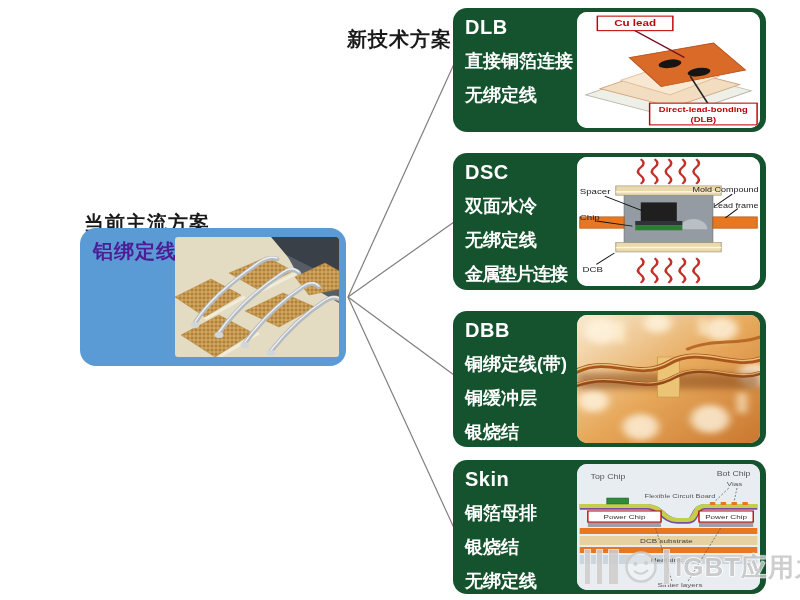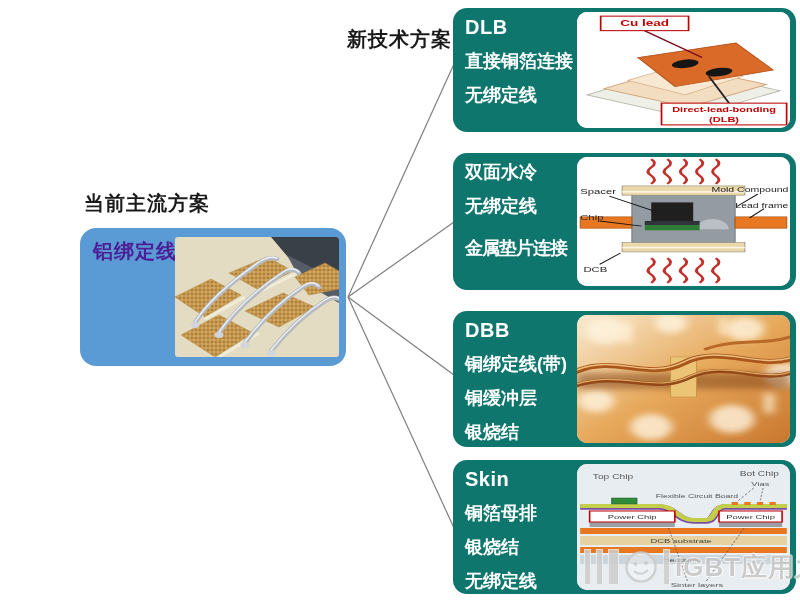--- a/index.html
+++ b/index.html
@@ -10,21 +10,21 @@
   
   .sec-label{position:absolute;font-size:20px;font-weight:600;color:#1a1a1a;letter-spacing:1px;}
   
   #current-box{
     position:absolute;left:80px;top:228px;width:266px;height:138px;
     background:#5b9bd5;border-radius:16px;z-index:2;
   }
   #current-box .box-title{position:absolute;left:13px;top:10px;font-size:20px;font-weight:bold;color:#4c1d95;letter-spacing:1px;}
   #current-photo{position:absolute;left:95px;top:9px;width:164px;height:120px;border-radius:3px;overflow:hidden;}
   
-  .opt{position:absolute;left:453px;width:313px;background:#0f766e;border-radius:14px;z-index:2;padding-left:30px;}
+  .opt{position:absolute;left:453px;width:313px;background:#14532d;border-radius:14px;z-index:2;}
   .opt-text{position:absolute;left:12px;top:7px;right:140px;display:flex;flex-direction:column;gap:10px;}
   .opt-title{font-size:20px;font-weight:bold;color:#ffffff;letter-spacing:.5px;line-height:24px;}
   .opt-line{font-size:18px;font-weight:bold;color:#ffffff;line-height:24px;white-space:nowrap;}
   .opt-img{position:absolute;left:124px;top:4px;right:6px;bottom:4px;background:#ffffff;border-radius:10px;overflow:hidden;}
   .opt-img svg{display:block;width:100%;height:100%;}
   #opt-dlb{top:8px;height:124px;}
   #opt-dsc{top:153px;height:137px;}
   #opt-dbb{top:311px;height:136px;}
   #opt-skin{top:460px;height:134px;}
   
@@ -47,21 +47,21 @@
 
 <div id="stage">
 
   <svg id="connectors" width="800" height="600" viewBox="0 0 800 600" aria-hidden="true">
     <line x1="348" y1="297" x2="454" y2="64" stroke="#7f7f7f" stroke-width="1.2"></line>
     <line x1="348" y1="297" x2="454" y2="222" stroke="#7f7f7f" stroke-width="1.2"></line>
     <line x1="348" y1="297" x2="454" y2="375" stroke="#7f7f7f" stroke-width="1.2"></line>
     <line x1="348" y1="297" x2="454" y2="528" stroke="#7f7f7f" stroke-width="1.2"></line>
   </svg>
 
-  <div class="sec-label" style="left:84px;top:190px;">当前主流方案</div>
+  <div class="sec-label" style="left:84px;top:210px;">当前主流方案</div>
   <div class="sec-label" style="left:347px;top:26px;">新技术方案</div>
 
   <div id="current-box">
     <span class="box-title">铝绑定线</span>
     <div id="current-photo">
       <svg viewBox="0 0 164 120" preserveAspectRatio="none">
         <defs>
           <pattern id="speckle" width="4" height="4" patternUnits="userSpaceOnUse">
             <rect width="4" height="4" fill="#c6974e"></rect>
             <circle cx="1" cy="1" r="0.8" fill="#8f6527"></circle>
@@ -118,23 +118,24 @@
         <line x1="78" y1="62" x2="90" y2="88" stroke="#222222" stroke-width="1.2"></line>
         <rect x="50" y="88" width="74" height="21" fill="#ffffff" stroke="#c00000" stroke-width="1"></rect>
         <text x="87" y="97" text-anchor="middle" font-size="6.5" font-weight="bold" fill="#c00000">Direct-lead-bonding</text>
         <text x="87" y="106" text-anchor="middle" font-size="6.5" font-weight="bold" fill="#c00000">(DLB)</text>
       </svg>
     </div>
   </div>
 
   <div class="opt" id="opt-dsc">
     <div class="opt-text">
+      <span class="opt-title">DSC</span>
       <span class="opt-line">双面水冷</span>
       <span class="opt-line">无绑定线</span>
-      <span class="opt-line" style="letter-spacing:-1px;margin-top:8px;">金属垫片连接</span>
+      <span class="opt-line" style="letter-spacing:-1px;">金属垫片连接</span>
     </div>
     <div class="opt-img">
       <svg viewBox="0 0 132 125" preserveAspectRatio="none">
         <rect width="132" height="125" fill="#ffffff"></rect>
         <g stroke="#c2302a" stroke-width="1.8" fill="none">
           <path d="M46,2 q4,4 0,8 q-4,4 0,8 q4,4 0,8"></path>
             <path d="M56,2 q4,4 0,8 q-4,4 0,8 q4,4 0,8"></path>
           <path d="M66,2 q4,4 0,8 q-4,4 0,8 q4,4 0,8"></path>
             <path d="M76,2 q4,4 0,8 q-4,4 0,8 q4,4 0,8"></path>
           <path d="M86,2 q4,4 0,8 q-4,4 0,8 q4,4 0,8"></path>

